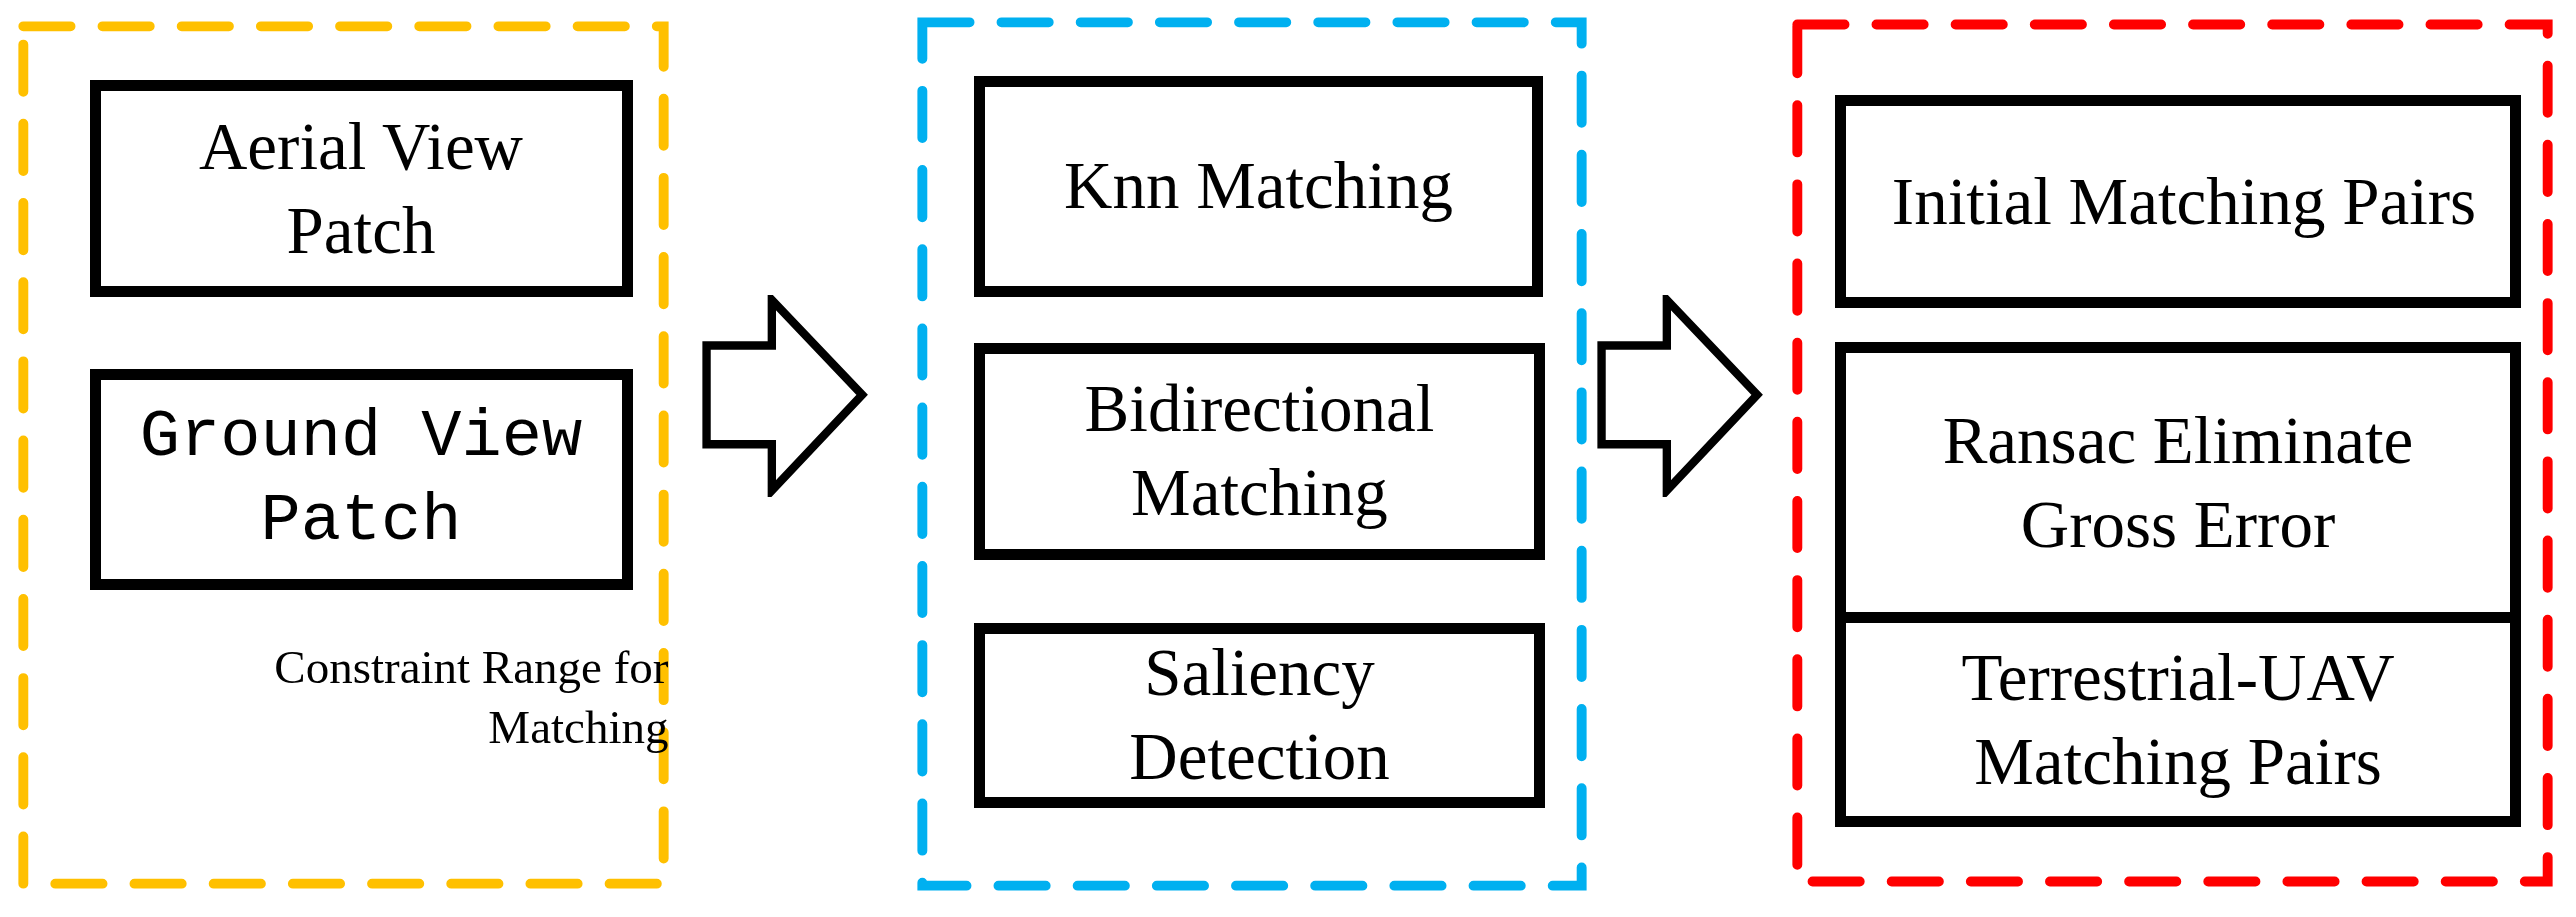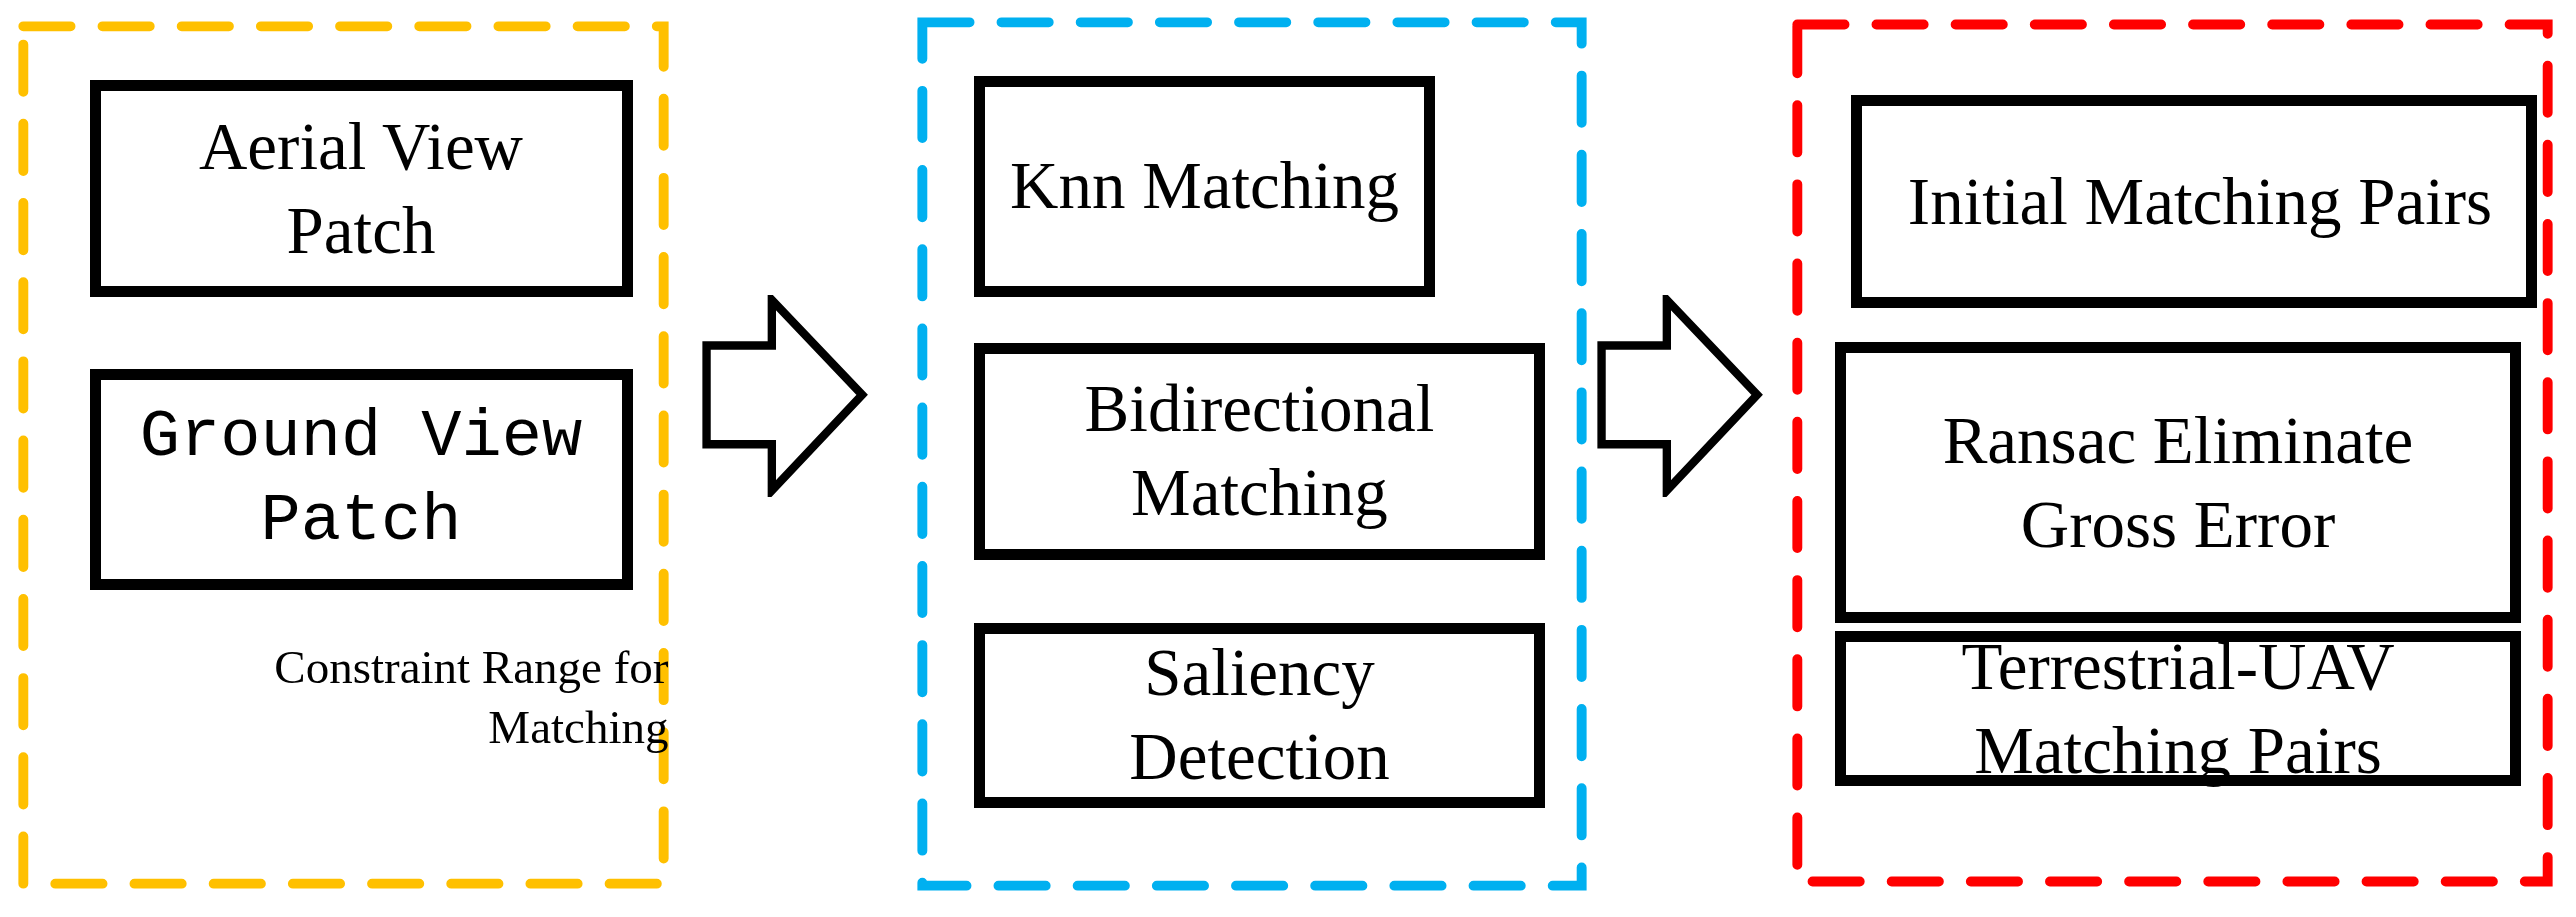--- a/index.html
+++ b/index.html
@@ -38,28 +38,28 @@
   #g-input   {left:17.5px;  top:21px; width:651px;  height:868px;}
   #g-match   {left:917px;top:16.7px; width:670px;  height:874px;}
   #g-output  {left:1792px;top:19px; width:761px; height:868px;}
 
   
   #g-input .b1{left:72px;top:59px; width:543px;height:217px;}
   #g-input .b2{left:72px;top:348px;width:543px;height:221px;font-family:Liberation Mono, monospace;}
   #g-input .caption{left:0px;top:616px;width:651px;}
 
   
-  #g-match .b1{left:57px;top:59px; width:461px;height:221px;}
+  #g-match .b1{left:57px;top:59px; width:569px;height:221px;}
   #g-match .b2{left:57px;top:326px;width:571px;height:217px;}
   #g-match .b3{left:57px;top:606px;width:571px;height:185px;}
 
   
-  #g-output .b1{left:59px;top:76px;width:686px;height:213px;padding-left:12px;}
+  #g-output .b1{left:43px;top:76px;width:686px;height:213px;padding-left:12px;}
   #g-output .b2{left:43px;top:323px;width:686px;height:281px;}
-  #g-output .b3{left:43px;top:612px;width:686px;height:155px;}
+  #g-output .b3{left:43px;top:593px;width:686px;height:215px;}
 
   #arrow-1{left:702px; top:295px;}
   #arrow-2{left:1597px;top:295px;}
 </style>
 </head>
 <body>
 
 <div class="group" id="g-input">
   <svg class="dashframe" width="651" height="868" viewBox="0 0 855 1140">
     <rect x="7" y="7" width="841" height="1126" fill="none" stroke-width="13" stroke-dasharray="62 42" stroke-linecap="round" stroke="#FFC000"></rect>

